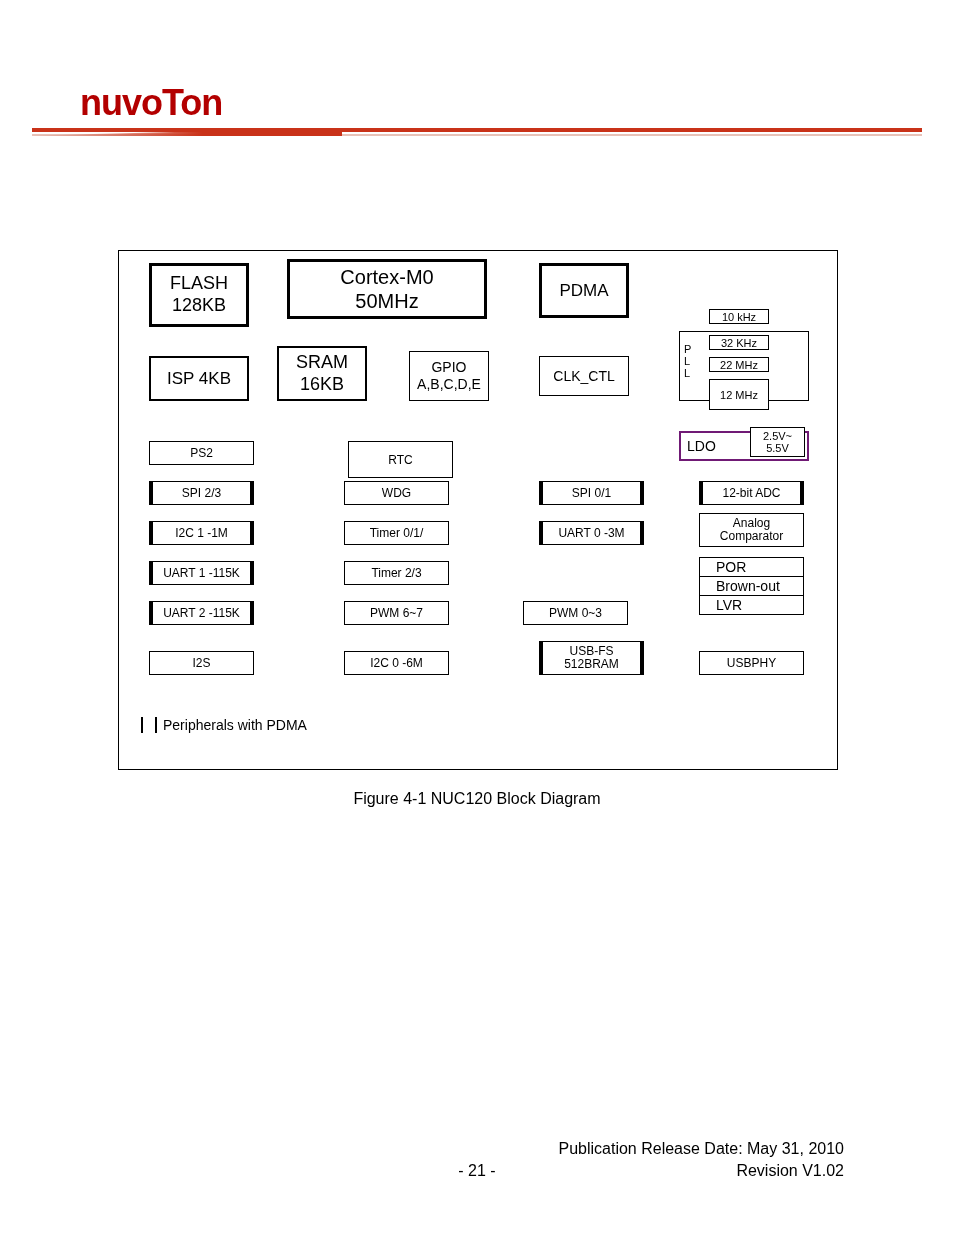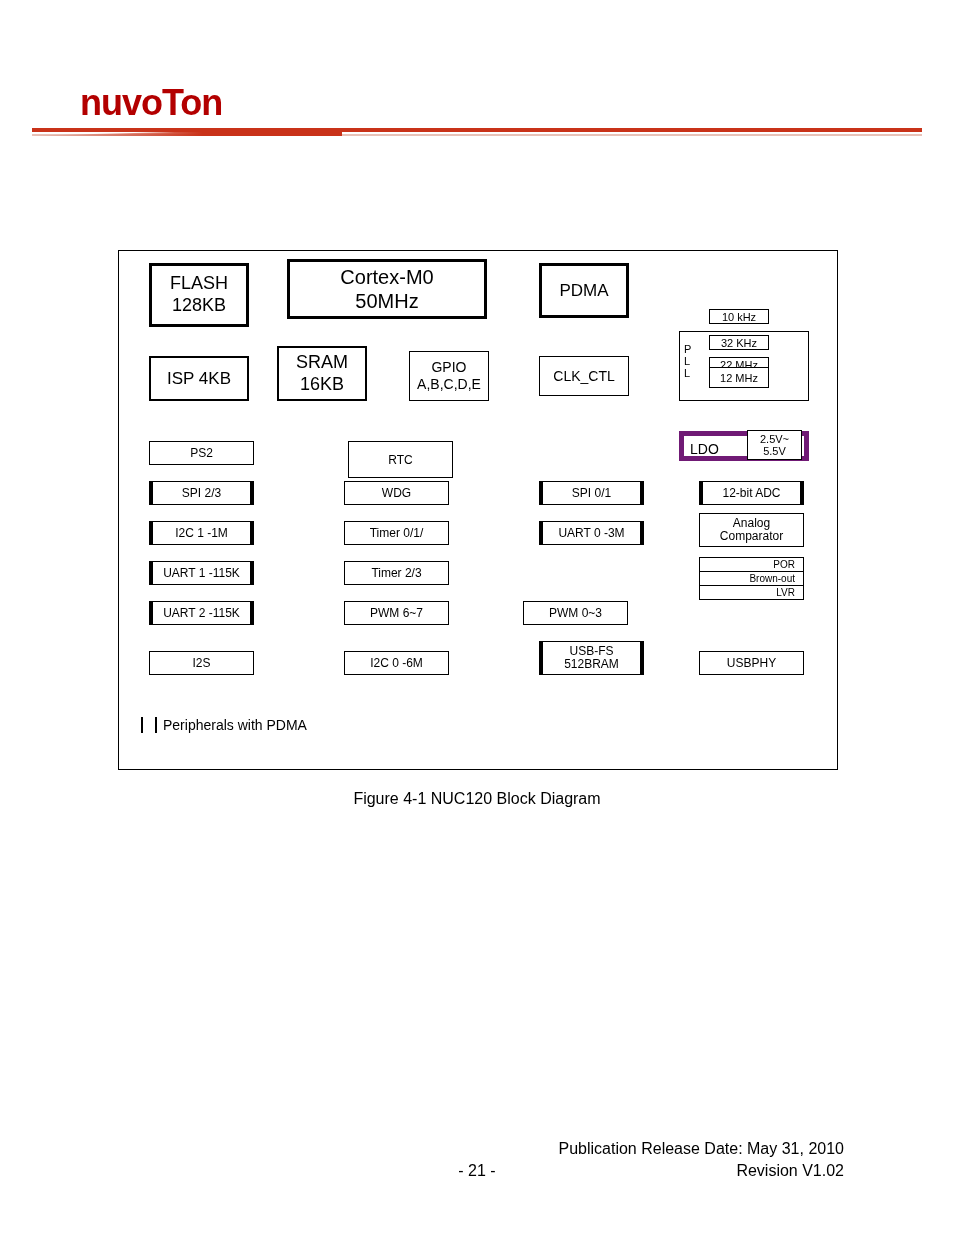--- a/index.html
+++ b/index.html
@@ -12,29 +12,29 @@
   .diagram{position:absolute;left:118px;top:250px;width:720px;height:520px;border:1px solid #000;box-sizing:border-box}
   .blk{position:absolute;border:1px solid #000;background:#fff;text-align:center;display:flex;align-items:center;justify-content:center;box-sizing:border-box;font-size:14px}
   .thick{border-width:3px}
   .mid{border-width:2px}
   .multi{line-height:1.2;flex-direction:column;font-size:14px}
   .small{font-size:12px}
   .tiny{font-size:11px}
   .pdma-mark{border-left:4px solid #000;border-right:4px solid #000}
   .pll-box{position:absolute;border:1px solid #000;box-sizing:border-box;font-size:11px}
   .pll-lbl{position:absolute;font-size:11px;line-height:1.1}
-  .ldo-wrap{position:absolute;border:5px solid #701a75;box-sizing:border-box}
+  .ldo-wrap{position:absolute;border:2px solid #701a75;box-sizing:border-box}
   .legend-sym{position:absolute;width:12px;height:16px;border-left:2px solid #000;border-right:2px solid #000}
   .caption{position:absolute;left:0;right:0;top:790px;text-align:center;font-size:16px}
   .footer{position:absolute;left:110px;right:110px;top:1140px;font-size:16px}
   .footer .pub{position:absolute;right:0;top:0;text-align:right}
   .footer .rev{position:absolute;right:0;top:22px;text-align:right}
   .footer .pg{position:absolute;left:50%;transform:translateX(-50%);top:22px}
   .stack{position:absolute;box-sizing:border-box}
-  .stack .srow{border:1px solid #000;border-bottom:none;text-align:right;font-size:10px;padding:1px 8px}
+  .stack .srow{border:1px solid #000;border-bottom:none;text-align:left;font-size:14px;padding:1px 16px}
   .stack .srow:last-child{border-bottom:1px solid #000}
 </style>
 </head>
 <body>
 <div class="page">
 
   <div class="logo">nuvoTon</div>
   <div class="rule-wrap">
     <div class="rule1"></div>
       <div class="rule2"></div>
@@ -64,21 +64,21 @@
     </div>
     <div class="blk" style="left:420px;top:105px;width:90px;height:40px;font-size:14px">CLK_CTL</div>
 
     <div class="pll-box" style="left:560px;top:80px;width:130px;height:70px"></div>
     <div class="pll-lbl" style="left:565px;top:92px;white-space:pre">P
 L
 L</div>
     <div class="blk tiny" style="left:590px;top:58px;width:60px;height:15px">10 kHz</div>
     <div class="blk tiny" style="left:590px;top:84px;width:60px;height:15px">32 KHz</div>
     <div class="blk tiny" style="left:590px;top:106px;width:60px;height:15px">22 MHz</div>
-    <div class="blk tiny" style="left:590px;top:116px;width:60px;height:21px">12 MHz</div>
+    <div class="blk tiny" style="left:590px;top:128px;width:60px;height:31px">12 MHz</div>
 
     <div class="ldo-wrap" style="left:560px;top:180px;width:130px;height:30px">
       <div style="position:absolute;left:6px;top:5px;font-size:14px">LDO</div>
       <div class="blk tiny multi" style="right:2px;top:-6px;width:55px;height:30px;white-space:pre;line-height:1.1;border:1px solid #000">2.5V~
 5.5V</div>
     </div>
 
     <div class="blk small" style="left:30px;top:190px;width:105px;height:24px">PS2</div>
     <div class="blk small pdma-mark" style="left:30px;top:230px;width:105px;height:24px">SPI 2/3</div>
     <div class="blk small pdma-mark" style="left:30px;top:270px;width:105px;height:24px">I2C 1 -1M</div>

